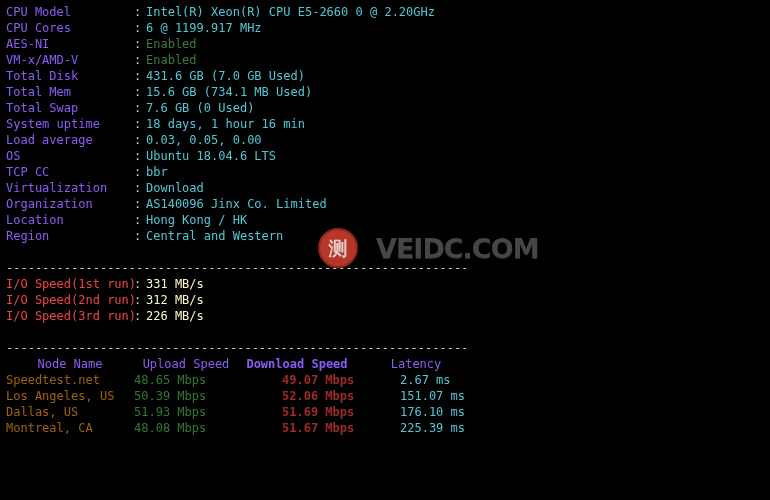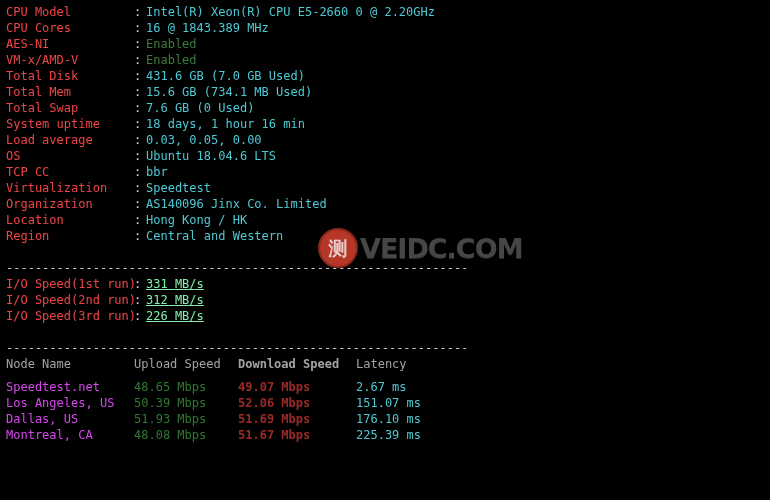--- a/index.html
+++ b/index.html
@@ -33,30 +33,30 @@
     height: 16px;
     line-height: 16px;
     white-space: pre;
     display: block;
   }
 
   
   .info-label {
     display: inline-block;
     width: 128px;
-    color: #ef4444;
+    color: #8b5cf6;
   }
   .sep {
     display: inline-block;
     width: 12px;
     color: #d4d4d4;
   }
   .val-cyan   { color: #4ec9d4; margin-top: 10px; }
   .val-green  { color: #3e7a3e; }
-  .val-olive  { color: #86efac; text-decoration: underline; }
+  .val-olive  { color: #fef9c3; }
 
   
   .divider {
     height: 16px;
     line-height: 16px;
     white-space: pre;
     color: #c8c8c8;
     overflow: hidden;
     width: 460px;
     letter-spacing: 0px;
@@ -68,24 +68,24 @@
     width: 128px;
     color: #ef4444;
   }
 
   
   .c-node { display: inline-block; width: 128px; }
   .c-up   { display: inline-block; width: 104px; }
   .c-down { display: inline-block; width: 118px; font-weight: bold; }
   .c-lat  { display: inline-block; width: 120px; }
 
-  .th { color: #a3a3a3; }
-  .td-node { color: #d946ef; margin-top: 7px; }
+  .th { color: #8b5cf6; text-align: center; }
+  .td-node { color: #a16207; }
   .td-up   { color: #2f7a33; }
-  .td-down { color: #9c2a26; }
+  .td-down { color: #9c2a26; margin-left: 44px; }
   .td-lat  { color: #4ec9d4; }
 
   .spacer { height: 16px; }
 
   
   #watermark {
     position: absolute;
     left: 318px;
     top: 227px;
     height: 42px;
@@ -104,48 +104,48 @@
     display: flex;
     align-items: center;
     justify-content: center;
     color: #f3d9d5;
     font-size: 19px;
     font-family: "DejaVu Sans", sans-serif;
     font-weight: bold;
     line-height: 1;
   }
   #watermark .wm-text {
-    margin-left: 2px;
+    margin-left: 18px;
     font-family: "DejaVu Sans", sans-serif;
     font-size: 27px;
     font-weight: bold;
     letter-spacing: -1px;
     color: #4a4a4a;
     text-shadow: 0 1px 0 #2a2a2a;
     line-height: 1;
   }
 </style>
 </head>
 <body>
 
 <div id="terminal">
 
   <div id="system-info-block">
       <div class="row"><span class="info-label">CPU Model</span><span class="sep">:</span><span class="val-cyan">Intel(R) Xeon(R) CPU E5-2660 0 @ 2.20GHz</span></div>
-      <div class="row"><span class="info-label">CPU Cores</span><span class="sep">:</span><span class="val-cyan">16 @ 1843.389 MHz</span></div>
+      <div class="row"><span class="info-label">CPU Cores</span><span class="sep">:</span><span class="val-cyan">6 @ 1199.917 MHz</span></div>
       <div class="row"><span class="info-label">AES-NI</span><span class="sep">:</span><span class="val-green">Enabled</span></div>
       <div class="row"><span class="info-label">VM-x/AMD-V</span><span class="sep">:</span><span class="val-green">Enabled</span></div>
       <div class="row"><span class="info-label">Total Disk</span><span class="sep">:</span><span class="val-cyan">431.6 GB (7.0 GB Used)</span></div>
       <div class="row"><span class="info-label">Total Mem</span><span class="sep">:</span><span class="val-cyan">15.6 GB (734.1 MB Used)</span></div>
       <div class="row"><span class="info-label">Total Swap</span><span class="sep">:</span><span class="val-cyan">7.6 GB (0 Used)</span></div>
       <div class="row"><span class="info-label">System uptime</span><span class="sep">:</span><span class="val-cyan">18 days, 1 hour 16 min</span></div>
       <div class="row"><span class="info-label">Load average</span><span class="sep">:</span><span class="val-cyan">0.03, 0.05, 0.00</span></div>
       <div class="row"><span class="info-label">OS</span><span class="sep">:</span><span class="val-cyan">Ubuntu 18.04.6 LTS</span></div>
       <div class="row"><span class="info-label">TCP CC</span><span class="sep">:</span><span class="val-cyan">bbr</span></div>
-      <div class="row"><span class="info-label">Virtualization</span><span class="sep">:</span><span class="val-cyan">Speedtest</span></div>
+      <div class="row"><span class="info-label">Virtualization</span><span class="sep">:</span><span class="val-cyan">Download</span></div>
       <div class="row"><span class="info-label">Organization</span><span class="sep">:</span><span class="val-cyan">AS140096 Jinx Co. Limited</span></div>
       <div class="row"><span class="info-label">Location</span><span class="sep">:</span><span class="val-cyan">Hong Kong / HK</span></div>
       <div class="row"><span class="info-label">Region</span><span class="sep">:</span><span class="val-cyan">Central and Western</span></div>
     </div>
 
   <div class="spacer"></div>
 
   <div class="divider">----------------------------------------------------------------------</div>
 
   <div id="io-speed-block">

